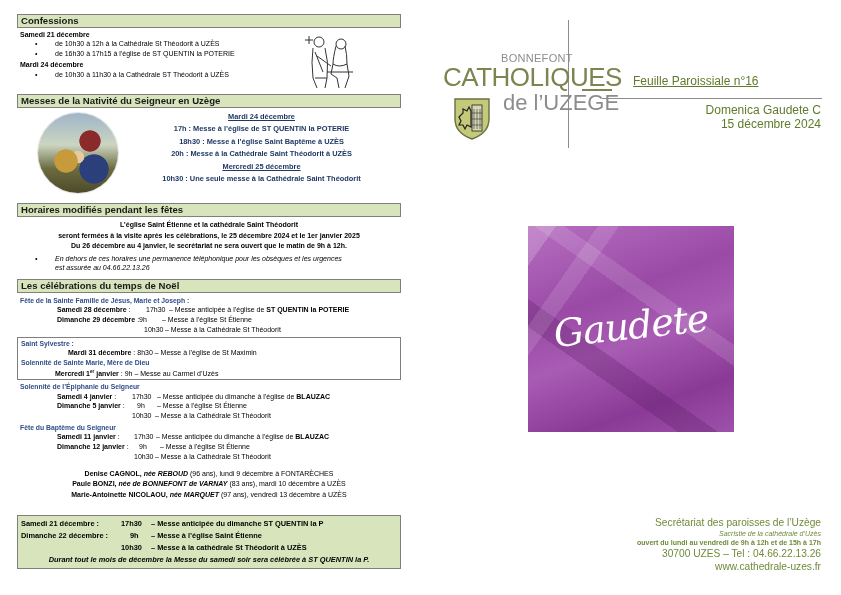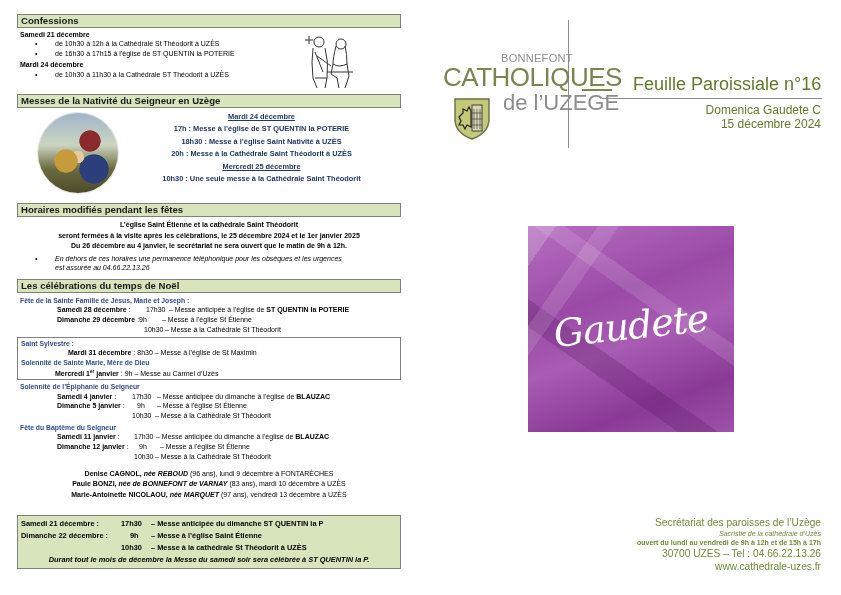--- a/index.html
+++ b/index.html
@@ -56,21 +56,21 @@
   .summary .note { text-align: center; font-style: italic; }
 
   
   .logo-v { position: absolute; left: 568px; top: 20px; width: 1px; height: 128px; background: #8c8c8c; }
   .logo-h { position: absolute; left: 602px; top: 98px; width: 220px; height: 1px; background: #8c8c8c; }
   .paroisses { position: absolute; left: 501px; top: 52px; font-size: 11px; color: #8c8c8c; letter-spacing: 0.3px; }
   .catho { position: absolute; left: 443px; top: 62px; font-size: 26px; color: #7a8550; letter-spacing: -0.5px; }
   .catho-u { position: absolute; left: 582px; top: 89px; width: 30px; height: 1.5px; background: #7a8550; }
   .uzege { position: absolute; left: 503px; top: 90px; font-size: 22px; color: #8c8c8c; font-weight: normal; }
   .shield { position: absolute; left: 453px; top: 97px; width: 38px; height: 44px; }
-  .feuille { position: absolute; left: 633px; top: 74px; font-size: 18px; color: #5f7a2b; }
+  .feuille { position: absolute; left: 633px; top: 74px; font-size: 12px; color: #5f7a2b; text-decoration: underline; }
   .domenica { position: absolute; right: 20px; top: 103px; font-size: 12px; color: #5f7a2b; text-align: right; }
   .date { position: absolute; right: 20px; top: 117px; font-size: 12px; color: #5f7a2b; text-align: center; }
 
   .gaudete { position: absolute; left: 528px; top: 226px; width: 206px; height: 206px; overflow: hidden;
     background:
       linear-gradient(125deg, rgba(255,255,255,0.18) 0 8%, transparent 8% 20%, rgba(255,255,255,0.12) 20% 26%, transparent 26% 100%),
       linear-gradient(35deg, transparent 0 30%, rgba(80,20,90,0.25) 30% 38%, transparent 38% 60%, rgba(255,255,255,0.12) 60% 66%, transparent 66%),
       linear-gradient(160deg, #b66fc0 0%, #9a4aa6 35%, #a85cb3 55%, #8a3a96 80%, #9e52aa 100%); }
   .gaudete-word { position: absolute; left: 0; width: 100%; top: 78px; text-align: center; font-family: "DejaVu Serif", serif; font-style: italic; font-size: 38px; color: #ffffff; letter-spacing: -1px; transform: rotate(-6deg); }
 
@@ -111,21 +111,21 @@
       </g>
     </svg>
   </div>
 
   <div class="sec-head">Messes de la Nativité du Seigneur en Uzège</div>
   <div class="nat">
     <div class="madonna"></div>
     <div class="nat-text">
       <div class="day">Mardi 24 décembre</div>
       <div>17h : Messe à l’église de ST QUENTIN la POTERIE</div>
-      <div>18h30 : Messe à l’église Saint Nativité à UZÈS</div>
+      <div>18h30 : Messe à l’église Saint Baptême à UZÈS</div>
       <div>20h : Messe à la Cathédrale Saint Théodorit à UZÈS</div>
       <div class="day">Mercredi 25 décembre</div>
       <div>10h30 : Une seule messe à la Cathédrale Saint Théodorit</div>
     </div>
   </div>
 
   <div class="sec-head">Horaires modifiés pendant les fêtes</div>
   <div class="hor">
     <div class="center bold">L’église Saint Étienne et la cathédrale Saint Théodorit</div>
     <div class="center bold">seront fermées à la visite après les célébrations, le 25 décembre 2024 et le 1er janvier 2025</div>

